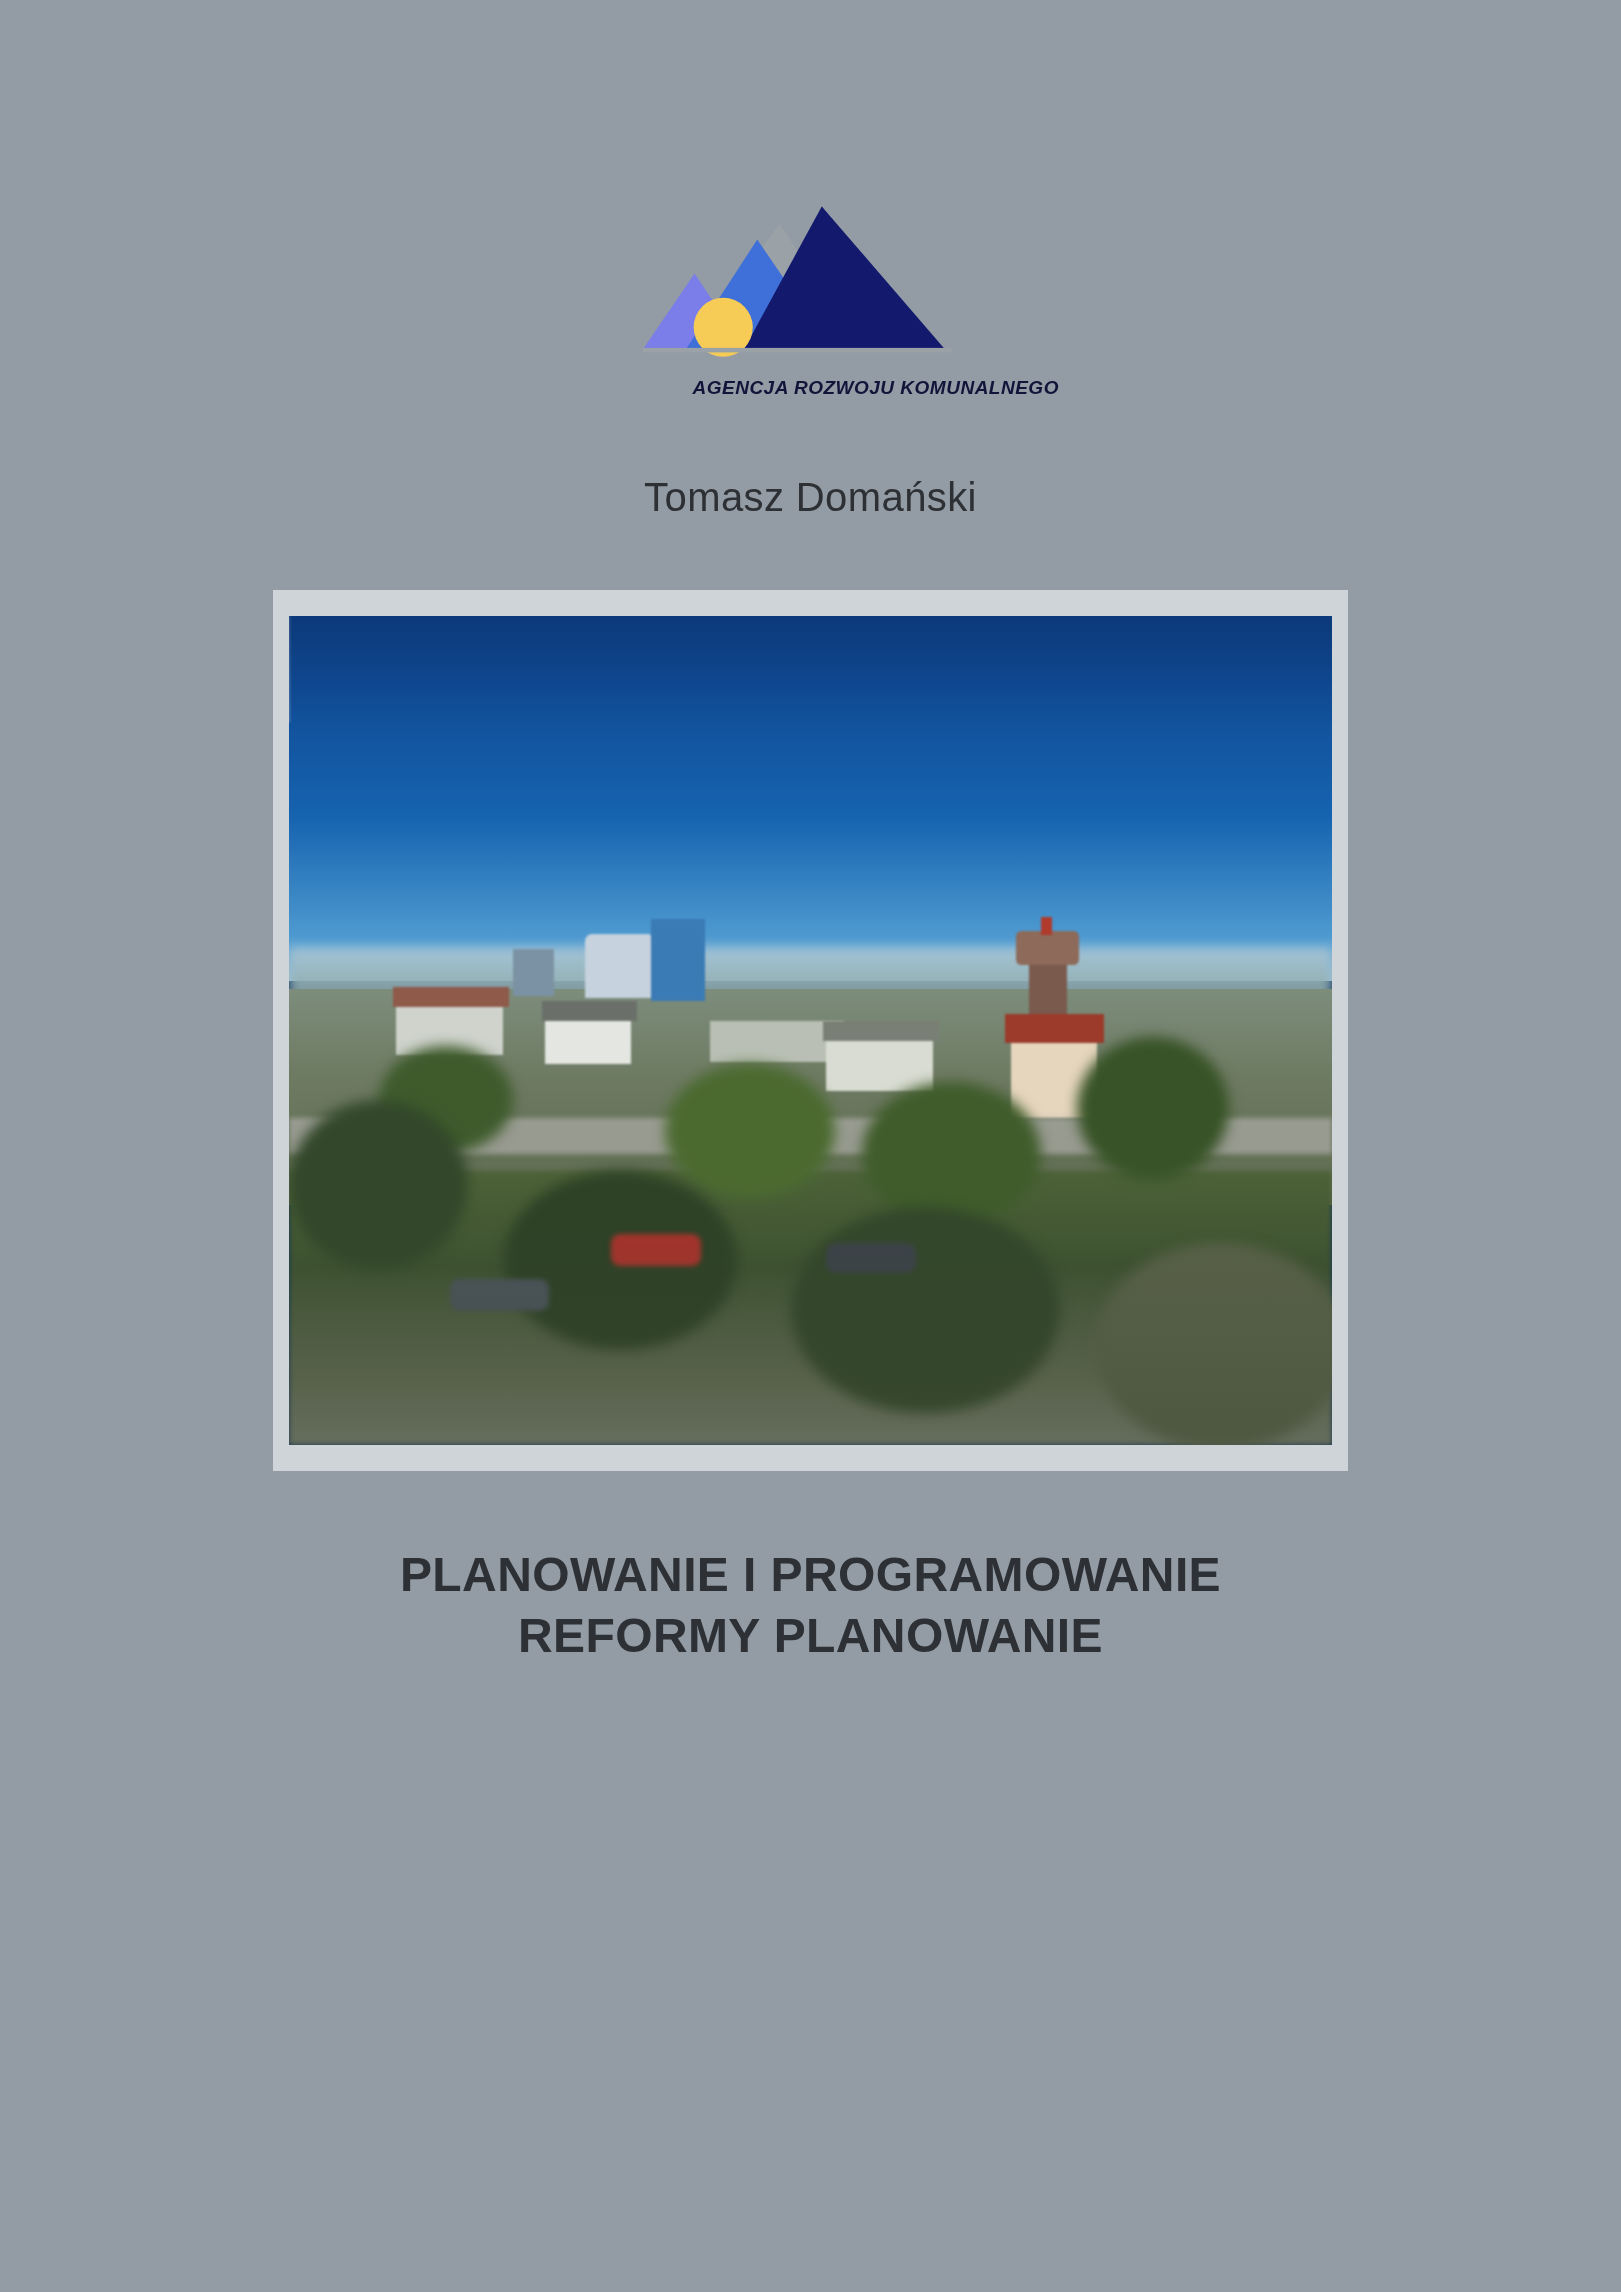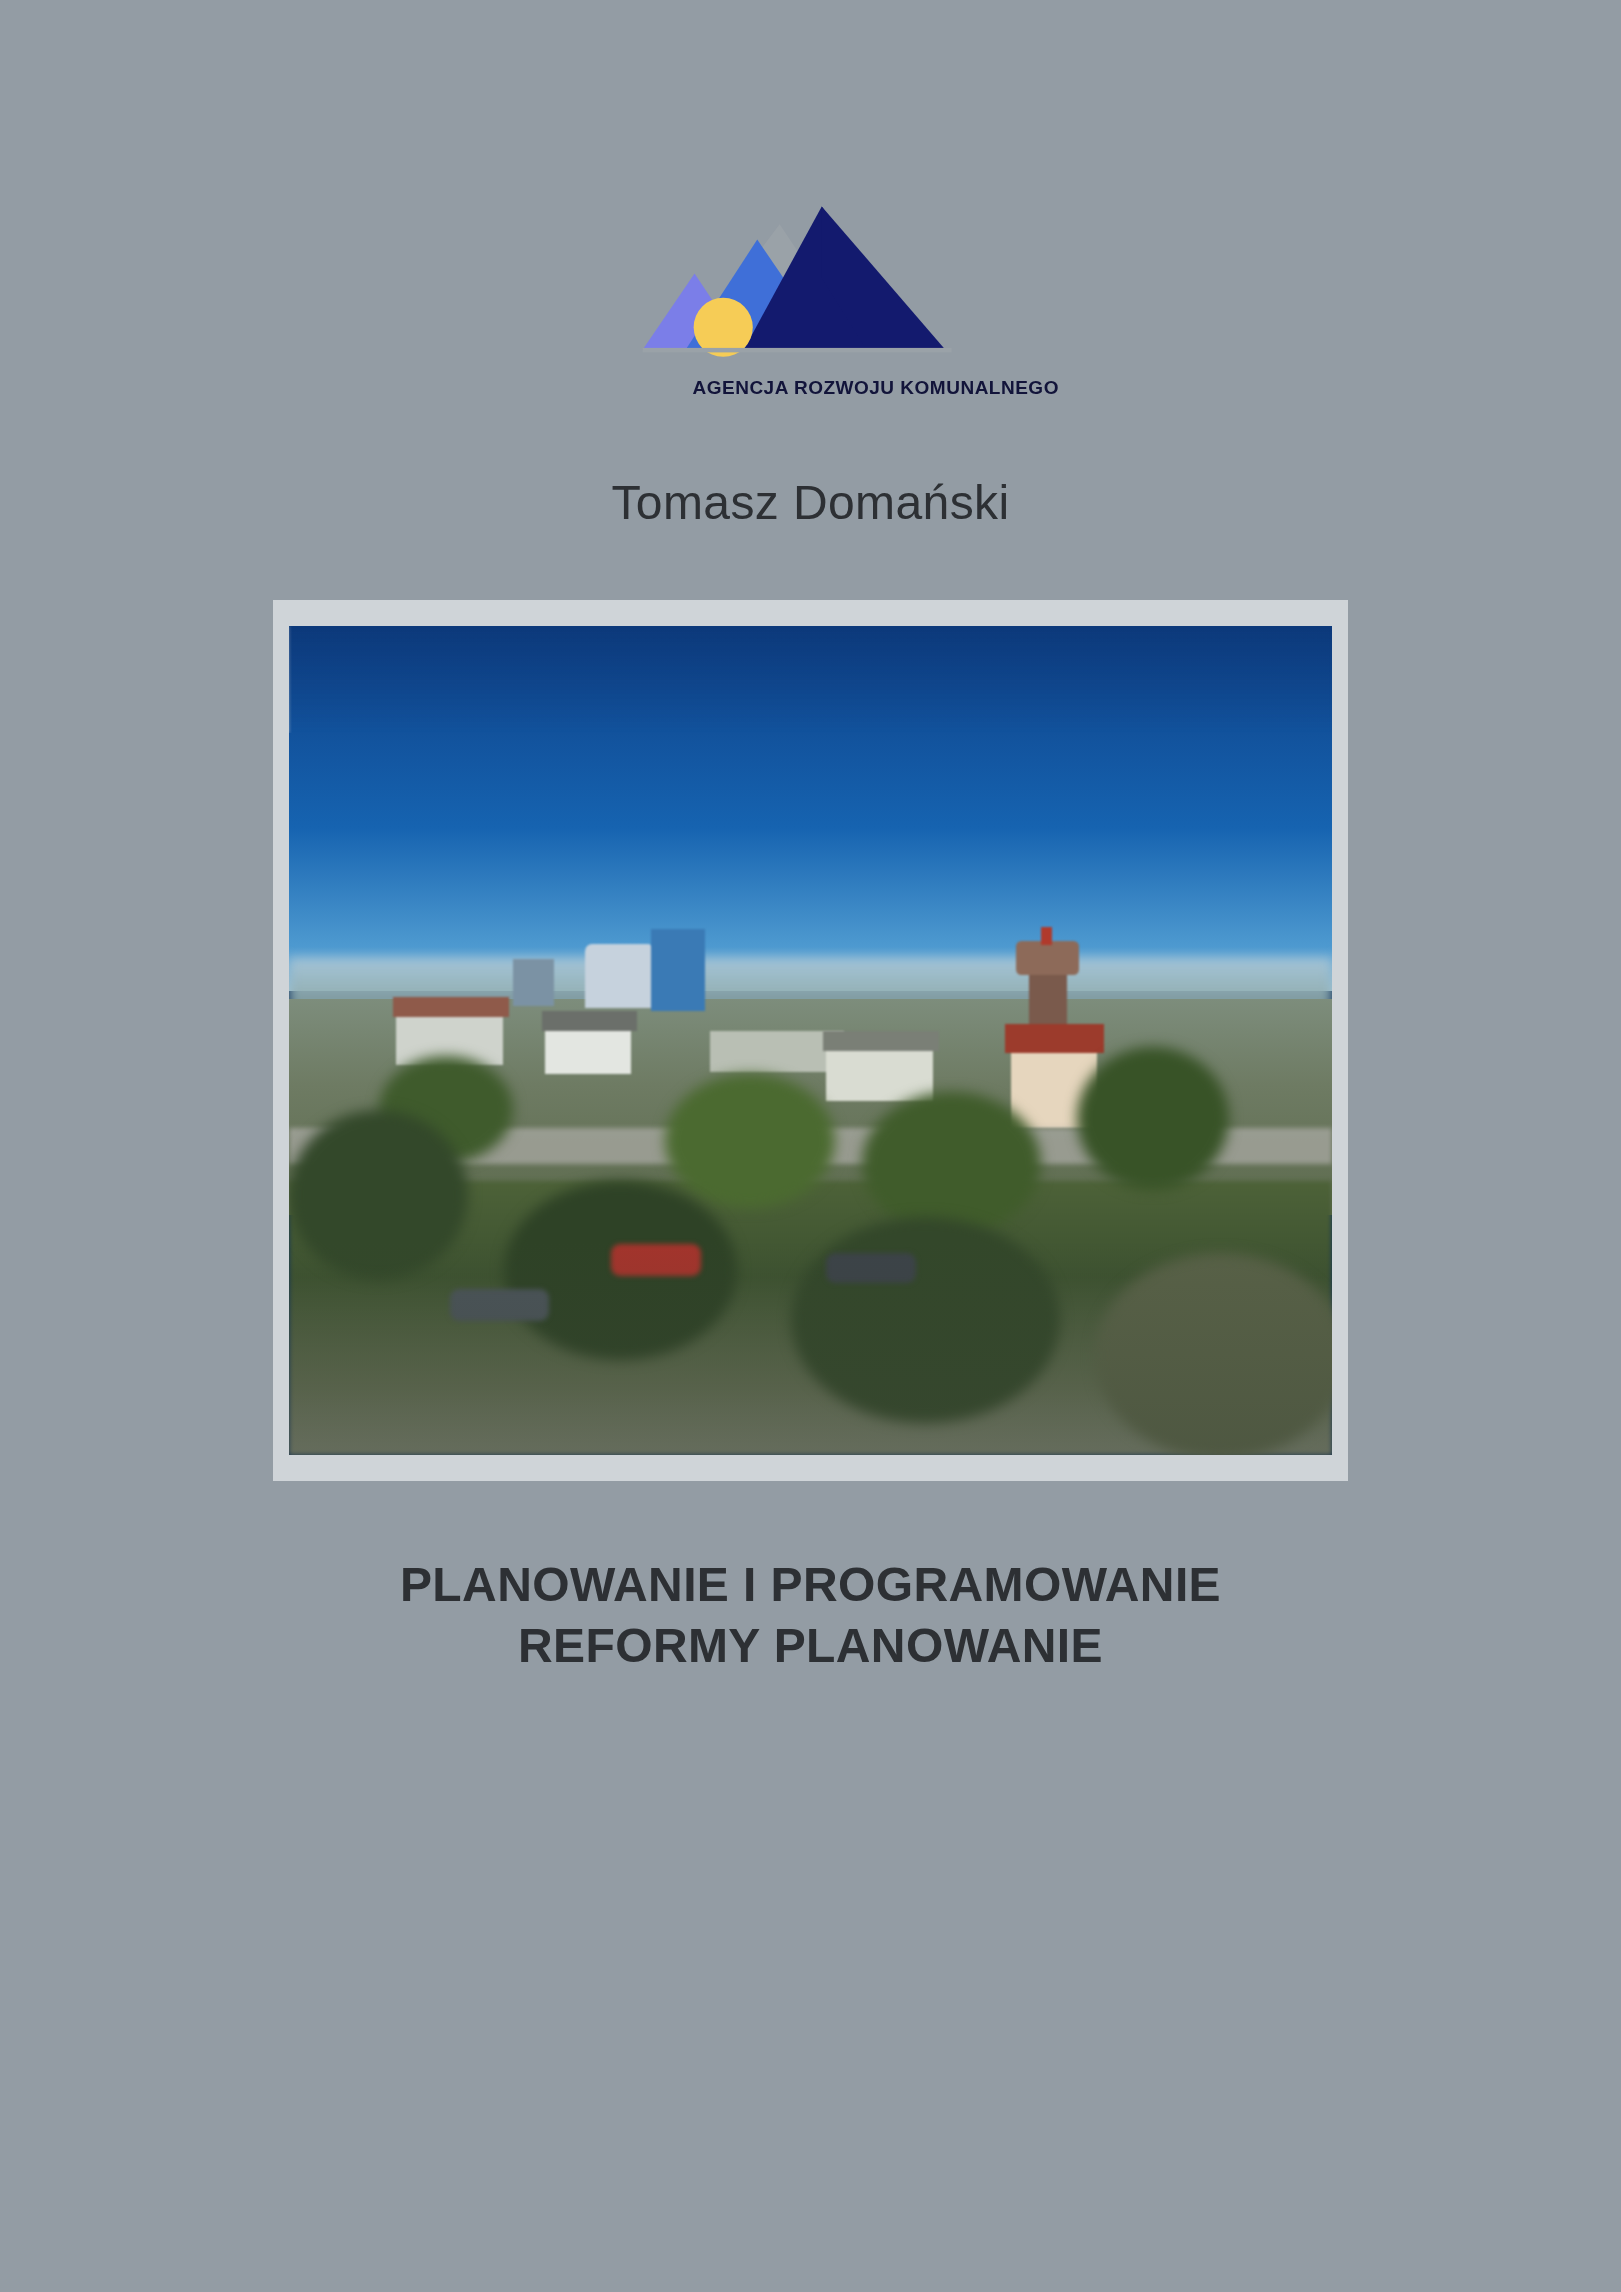--- a/index.html
+++ b/index.html
@@ -40,26 +40,27 @@
   .logo-caption {
     position: absolute;
     left: 106px;
     top: 193px;
     font-size: 19px;
     font-weight: bold;
     letter-spacing: 0.5px;
     color: #12143a;
     white-space: nowrap;
     font-family: "Liberation Sans", sans-serif;
+    font-style: italic;
   }
 
   
   .author {
     margin-top: 54px;
-    font-size: 48px;
+    font-size: 40px;
     font-weight: 400;
     color: #2d3034;
     letter-spacing: 0.4px;
     text-align: center;
   }
 
   
   .photo-frame {
     margin-top: 70px;
     width: 1075px;

